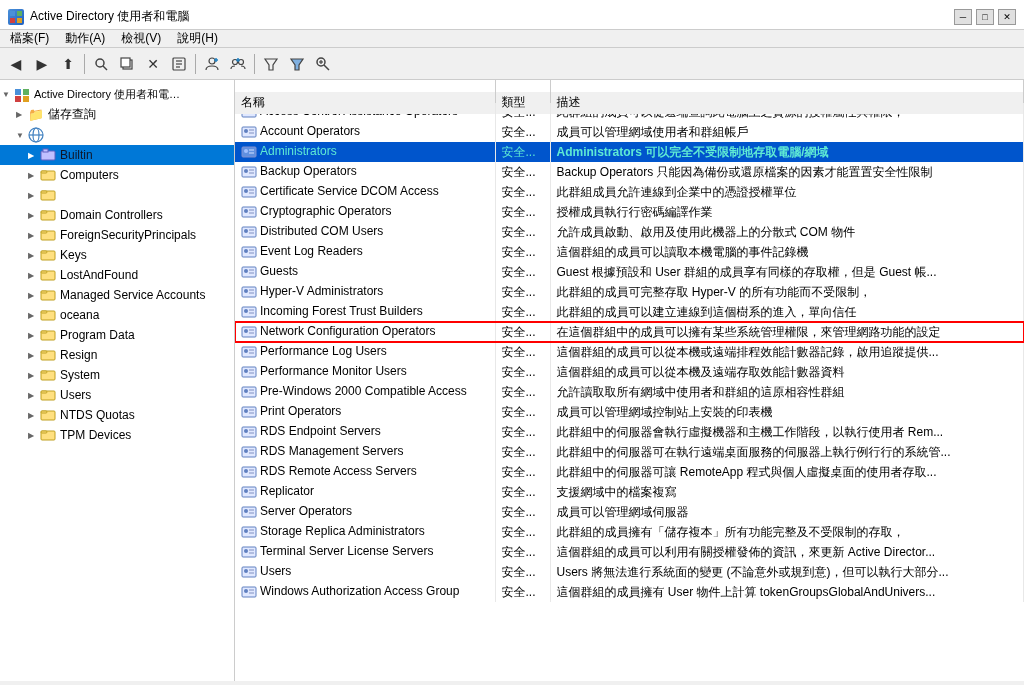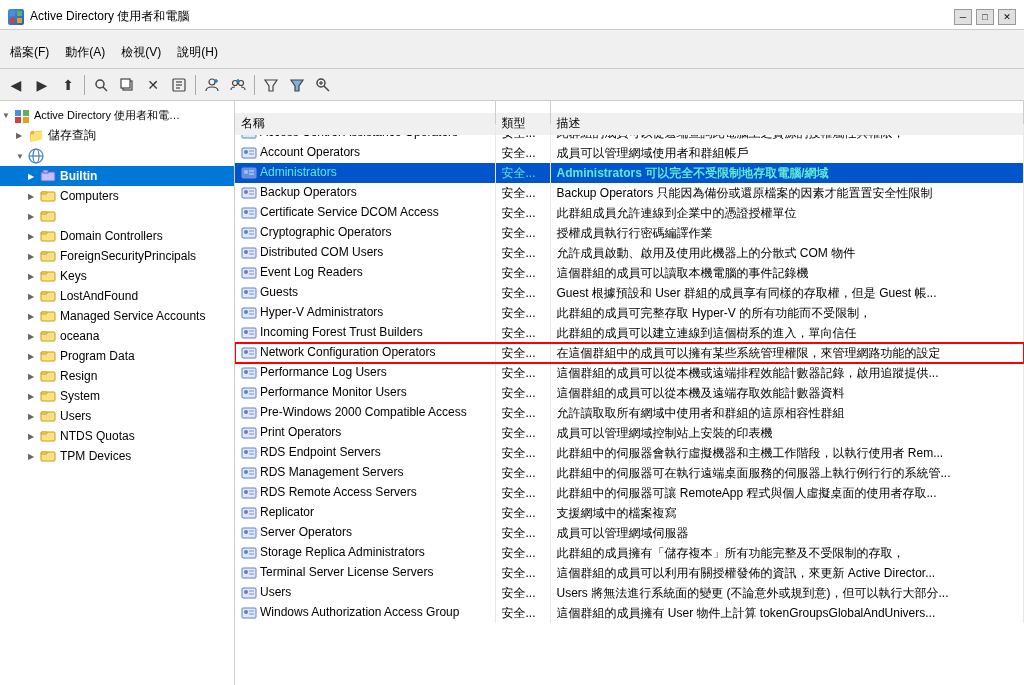--- a/index.html
+++ b/index.html
@@ -52,24 +52,23 @@
       align-items: center;
       justify-content: center;
       font-size: 9px;
     }
     .title-btn.close { background: #e0e0e0; }
     .menu-bar {
       background: #f0f0f0;
       display: flex;
       padding: 2px 4px;
       gap: 4px;
-      height: 32px;
+      height: 18px;
       align-items: center;
       border-bottom: 1px solid #ccc;
-      margin-top: 7px;
     }
     .menu-item {
       padding: 1px 6px;
       cursor: pointer;
       font-size: 12px;
     }
     .toolbar {
       background: #f0f0f0;
       display: flex;
       align-items: center;
@@ -306,21 +305,21 @@
     </div>
 
     <div class="sidebar-item indent2" style="background:#0078d7;color:white;">
       <span class="expand-arrow" style="color:white;">▶</span>
       <span class="sidebar-icon">
         <svg width="16" height="16" viewBox="0 0 16 16">
           <rect x="1" y="4" width="14" height="9" rx="1" fill="#c0c0ff" stroke="#6060c0" stroke-width="1"></rect>
           <rect x="3" y="2" width="5" height="3" fill="#c0c0ff" stroke="#6060c0" stroke-width="1"></rect>
         </svg>
       </span>
-      <span style="color:#ffffff;font-weight:bold;">Builtin</span>
+      <span style="color:#0f172a;">Builtin</span>
     </div>
 
     <div class="sidebar-item indent2">
       <span class="expand-arrow">▶</span>
       <span class="sidebar-icon icon-folder">
         <svg width="16" height="16" viewBox="0 0 16 16">
           <rect x="1" y="4" width="14" height="9" rx="1" fill="#ffe080" stroke="#c0a020" stroke-width="1"></rect>
           <rect x="1" y="4" width="6" height="2" rx="1" fill="#ffe080" stroke="#c0a020" stroke-width="1"></rect>
         </svg>
       </span>

